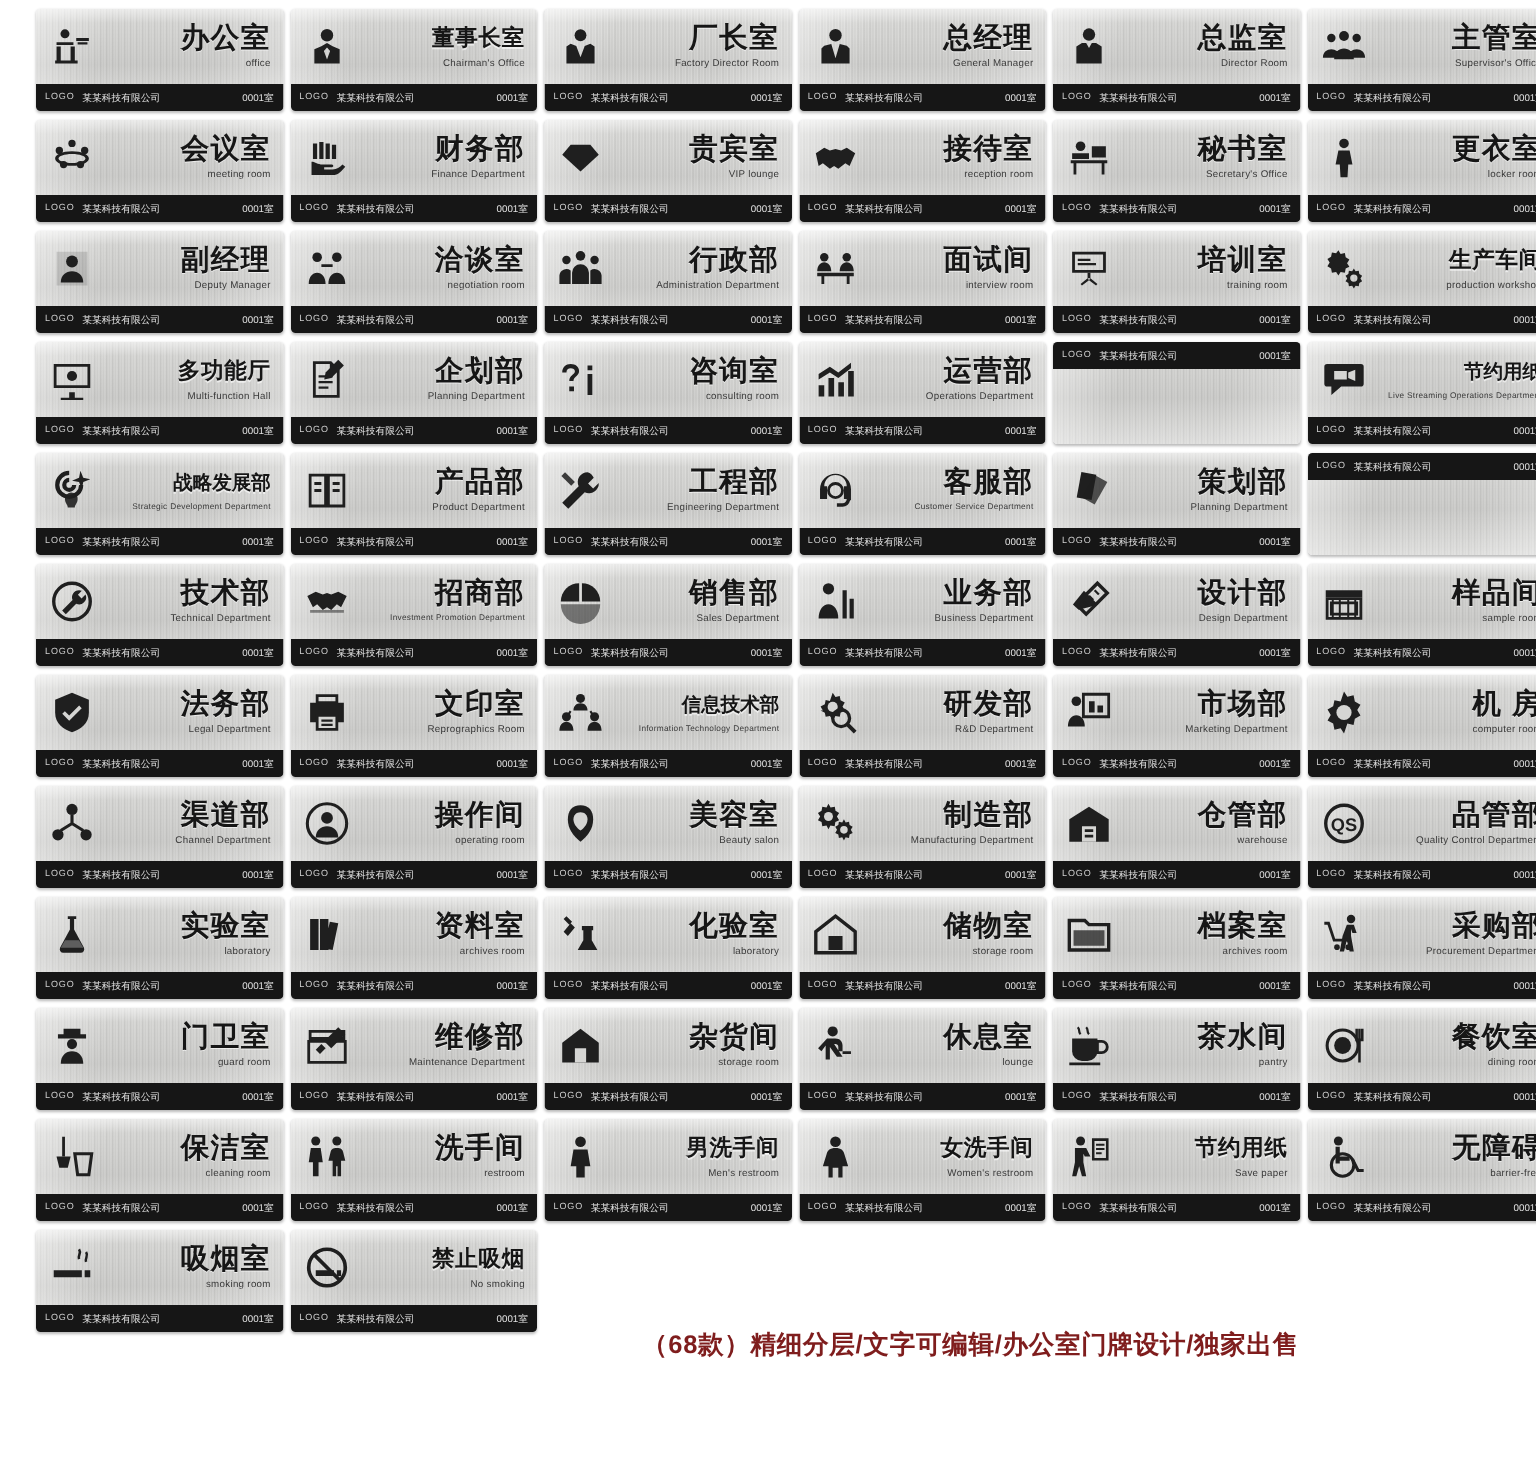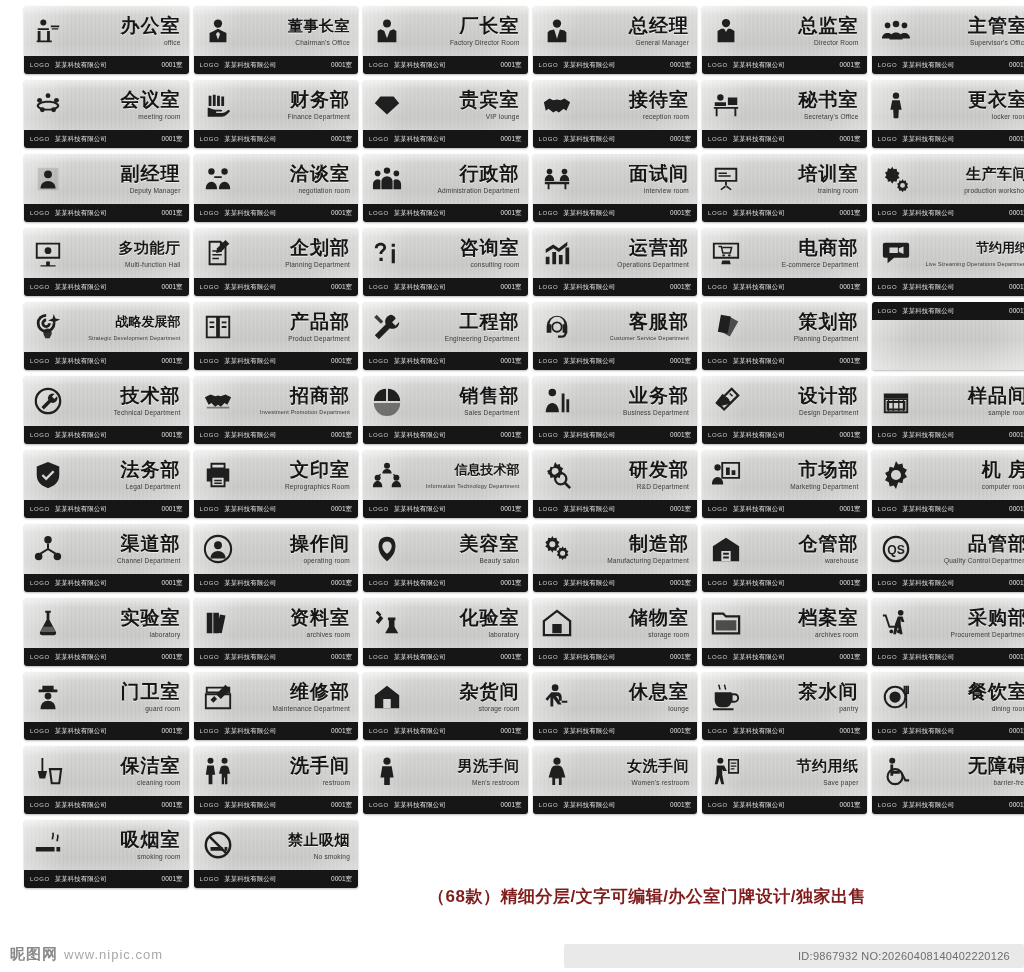--- a/index.html
+++ b/index.html
@@ -660,35 +660,20 @@
         </div>
         <div class="plate-bar">
           <span class="bar-left">
             <span class="logo-tag">LOGO</span>
             <span class="company">某某科技有限公司</span>
           </span>
           <span class="room-no">0001室</span>
         </div>
       </div>
       <div class="plate">
-        <div class="plate-top">
-          <span class="icon-box">
-            <svg viewBox="0 0 32 32">
-              <path d="M2 5h28v17H2zm2 2v13h24V7z"></path>
-              <path d="M12 24h8l1 4H11z"></path>
-              <path d="M8 9h3l1.6 7h8L22 10h-9.8" fill="none" stroke="#1f1f1f" stroke-width="1.6"></path>
-              <circle cx="13.5" cy="18.5" r="1.3"></circle>
-              <circle cx="19.5" cy="18.5" r="1.3"></circle>
-            </svg>
-          </span>
-          <span class="txt-box">
-            <span class="cn">电商部</span>
-            <span class="en">E-commerce Department</span>
-          </span>
-        </div>
         <div class="plate-bar">
           <span class="bar-left">
             <span class="logo-tag">LOGO</span>
             <span class="company">某某科技有限公司</span>
           </span>
           <span class="room-no">0001室</span>
         </div>
       </div>
       <div class="plate">
         <div class="plate-top">
@@ -1661,22 +1646,13 @@
             <span class="logo-tag">LOGO</span>
             <span class="company">某某科技有限公司</span>
           </span>
           <span class="room-no">0001室</span>
         </div>
       </div>
     </div>
 
   <div class="caption-text">（68款）精细分层/文字可编辑/办公室门牌设计/独家出售</div>
 
-  <div class="footer">
-    <div class="wm">
-      <span class="wm-logo">昵图网</span>
-      <span class="wm-url">www.nipic.com</span>
-    </div>
-    <div class="idbar">
-      <span>ID:9867932 NO:20260408140402220126</span>
-    </div>
-  </div>
 </div>
 
 </body></html>

